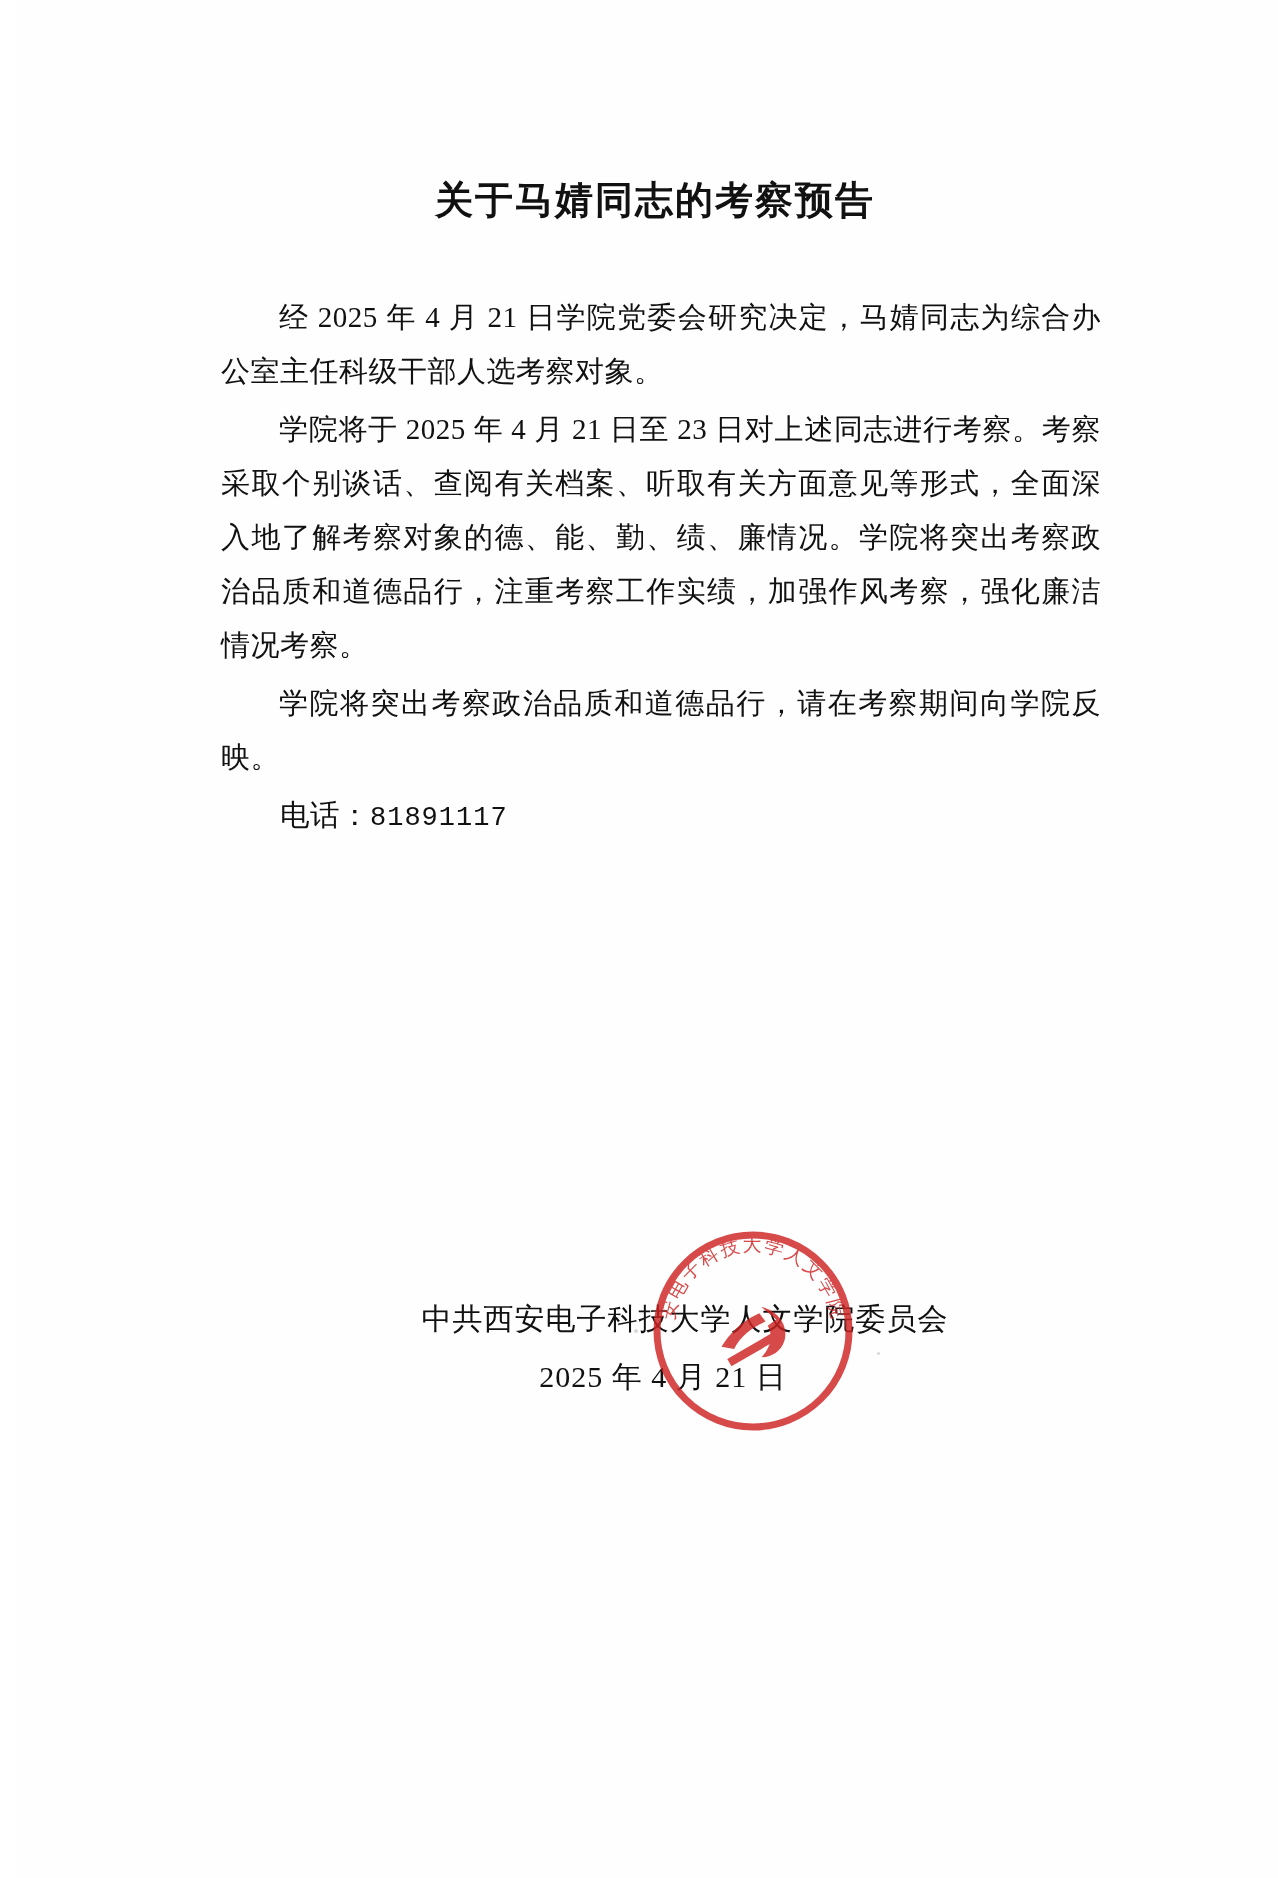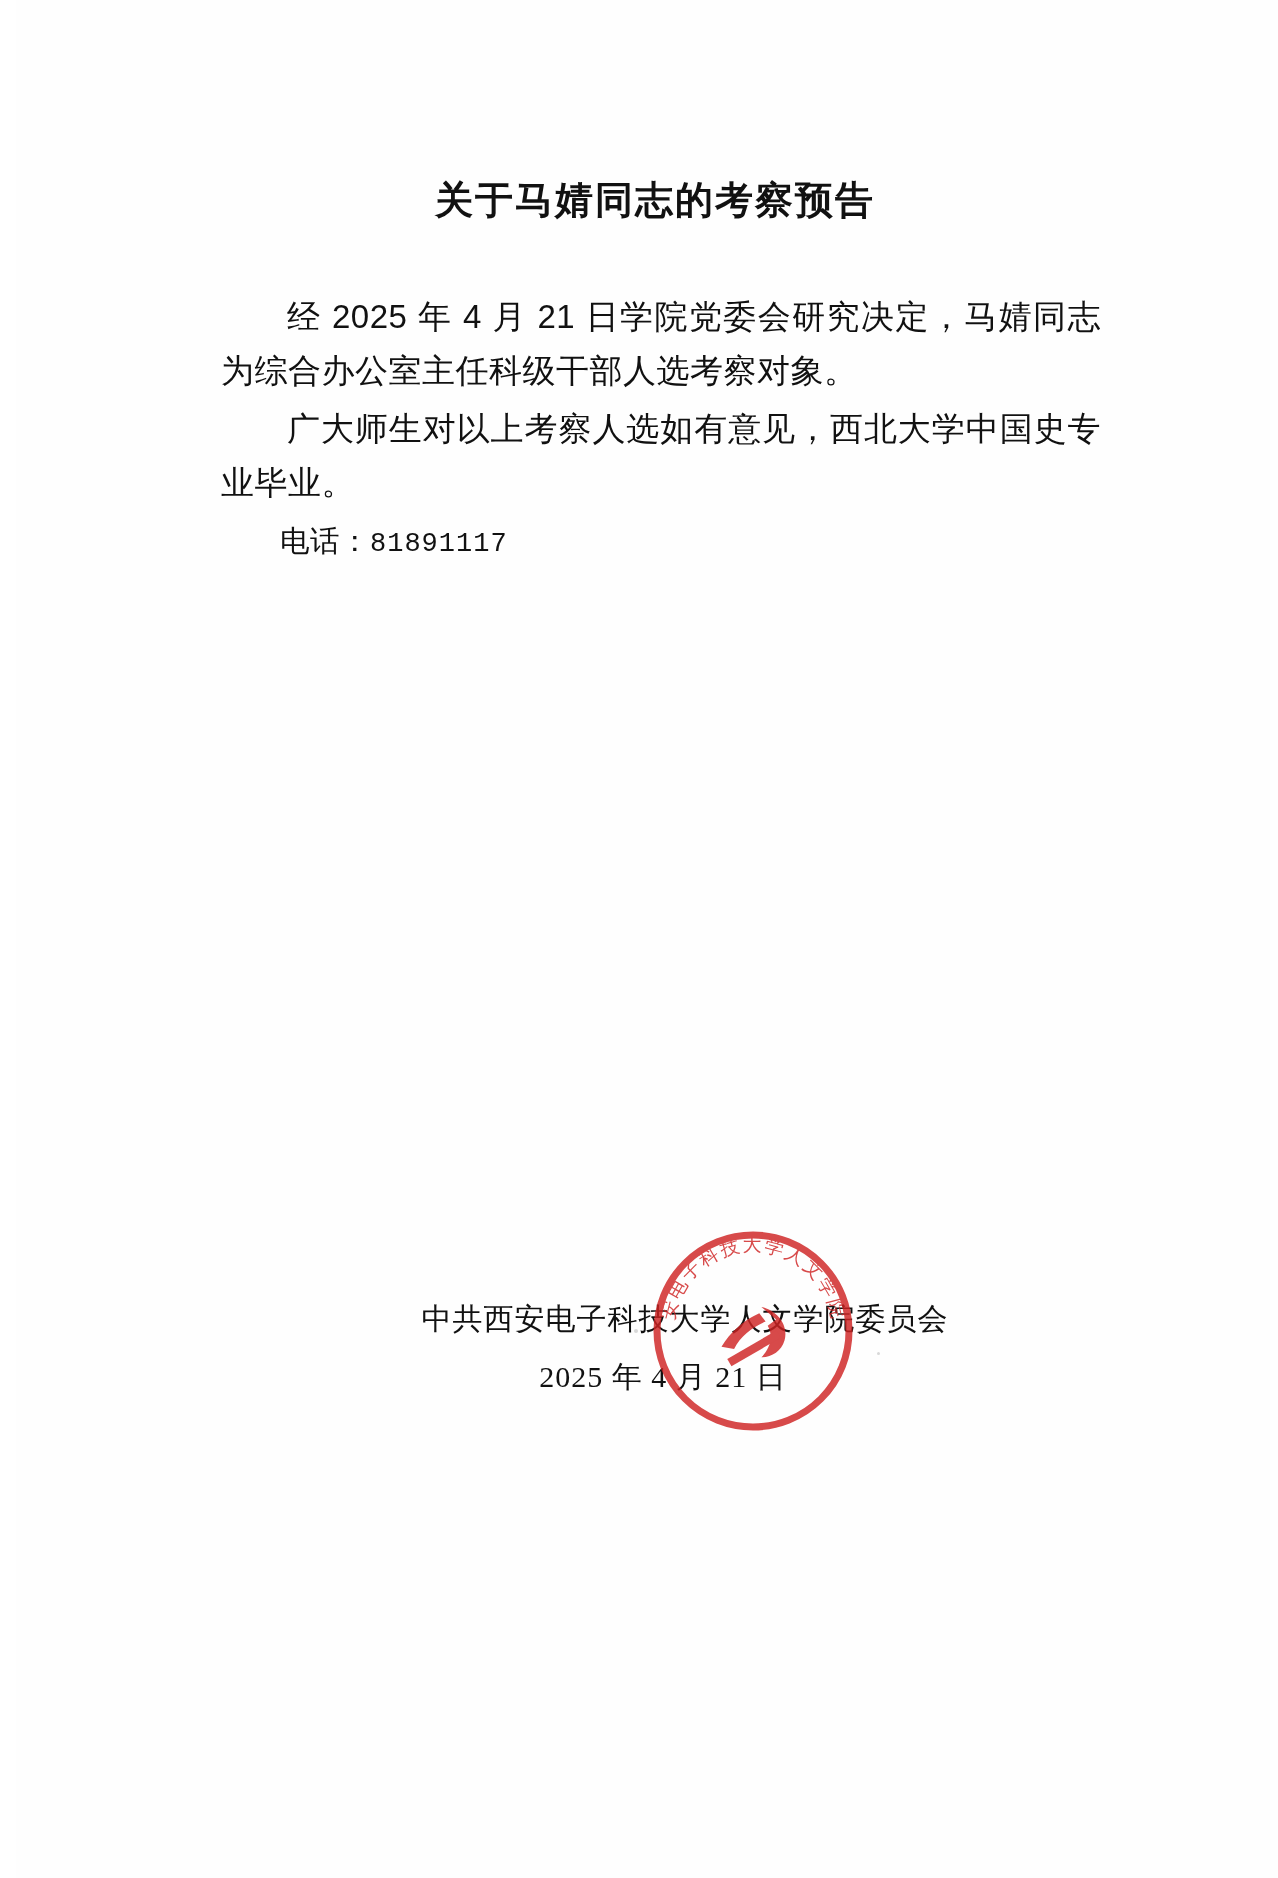--- a/index.html
+++ b/index.html
@@ -33,28 +33,28 @@
     letter-spacing: 2px;
     font-family: "Liberation Serif", "DejaVu Serif", serif;
   }
   .body-block {
     position: absolute;
     left: 205px;
     top: 290px;
     width: 880px;
   }
   .para {
-    font-size: 33px;
+    font-size: 29px;
     line-height: 54px;
     text-indent: 2em;
     text-align: justify;
     text-justify: inter-ideograph;
     letter-spacing: 0.5px;
     margin: 0 0 4px 0;
-    font-family: Liberation Sans, sans-serif;
+    font-family: Liberation Serif, serif;
   }
   .contact-line {
     font-size: 29.5px;
     line-height: 54px;
     text-indent: 2em;
     margin: 0;
     letter-spacing: 0.5px;
   }
   .mono-val {
     font-family: Liberation Mono, monospace;
@@ -103,21 +103,22 @@
 </style>
 </head>
 <body>
 
 <div class="page">
 
   <h1 class="doc-title">关于马婧同志的考察预告</h1>
 
   <div class="body-block">
     <p class="para">经 2025 年 4 月 21 日学院党委会研究决定，马婧同志为综合办公室主任科级干部人选考察对象。</p>
-    <p class="para">广大师生对以上考察人选如有意见，西北大学中国史专业毕业。</p>
+    <p class="para">学院将于 2025 年 4 月 21 日至 23 日对上述同志进行考察。考察采取个别谈话、查阅有关档案、听取有关方面意见等形式，全面深入地了解考察对象的德、能、勤、绩、廉情况。学院将突出考察政治品质和道德品行，注重考察工作实绩，加强作风考察，强化廉洁情况考察。</p>
+    <p class="para">学院将突出考察政治品质和道德品行，请在考察期间向学院反映。</p>
 
     <p class="contact-line"><span>电话：</span><span class="mono-val">81891117</span></p>
 
   </div>
 
   <div class="signature-block">
     <div class="sign-org">中共西安电子科技大学人文学院委员会</div>
     <div class="sign-date">2025 年 4 月 21 日</div>
   </div>
 

